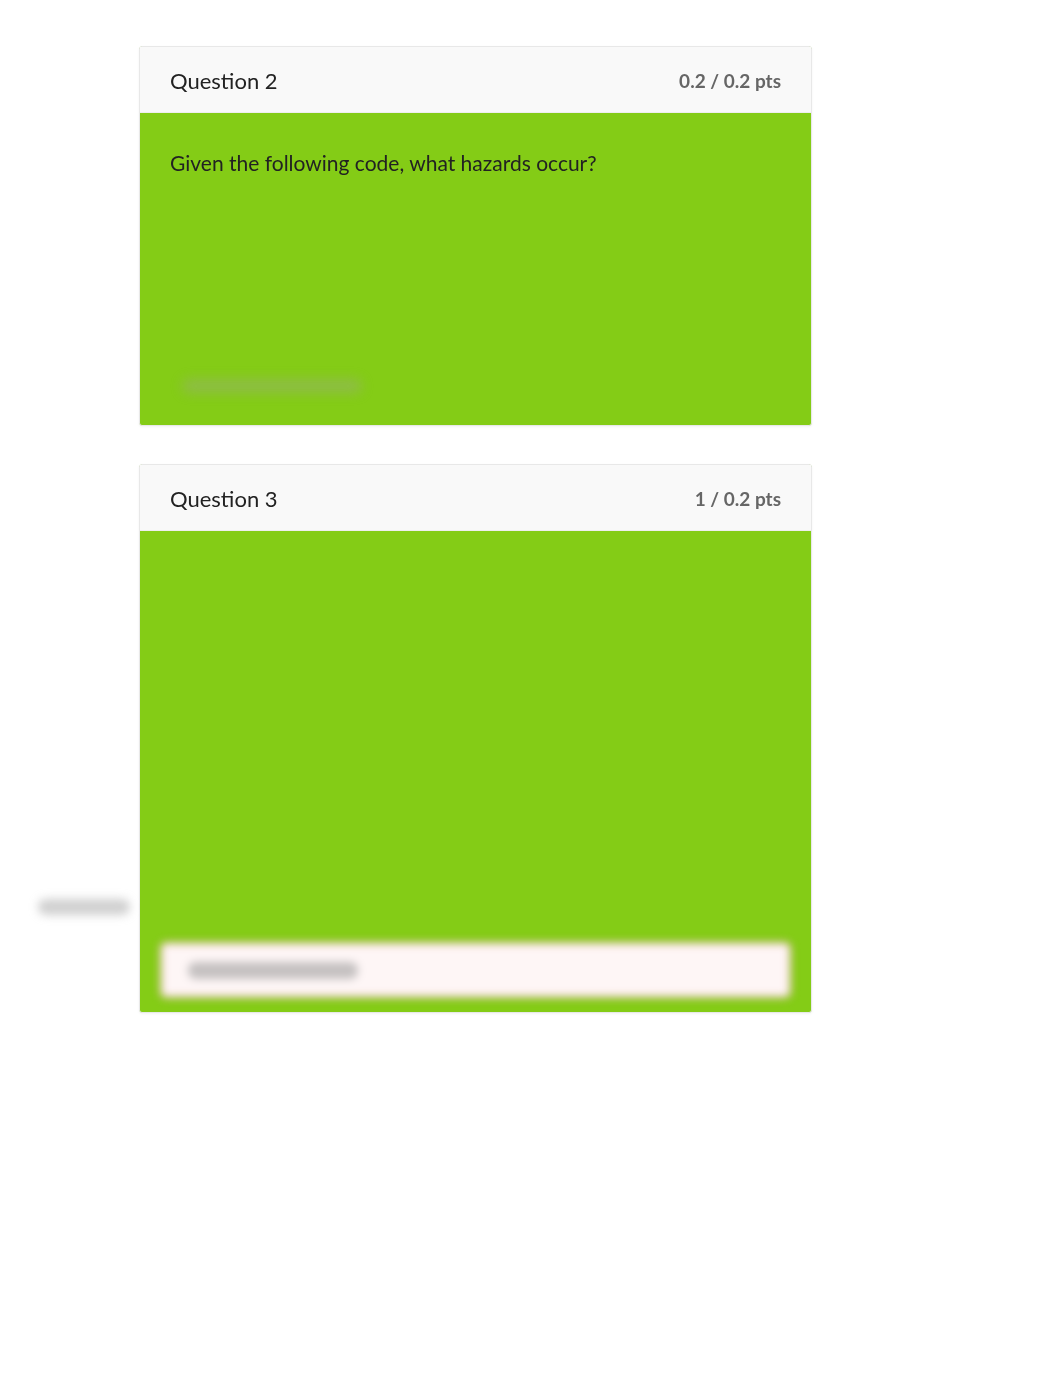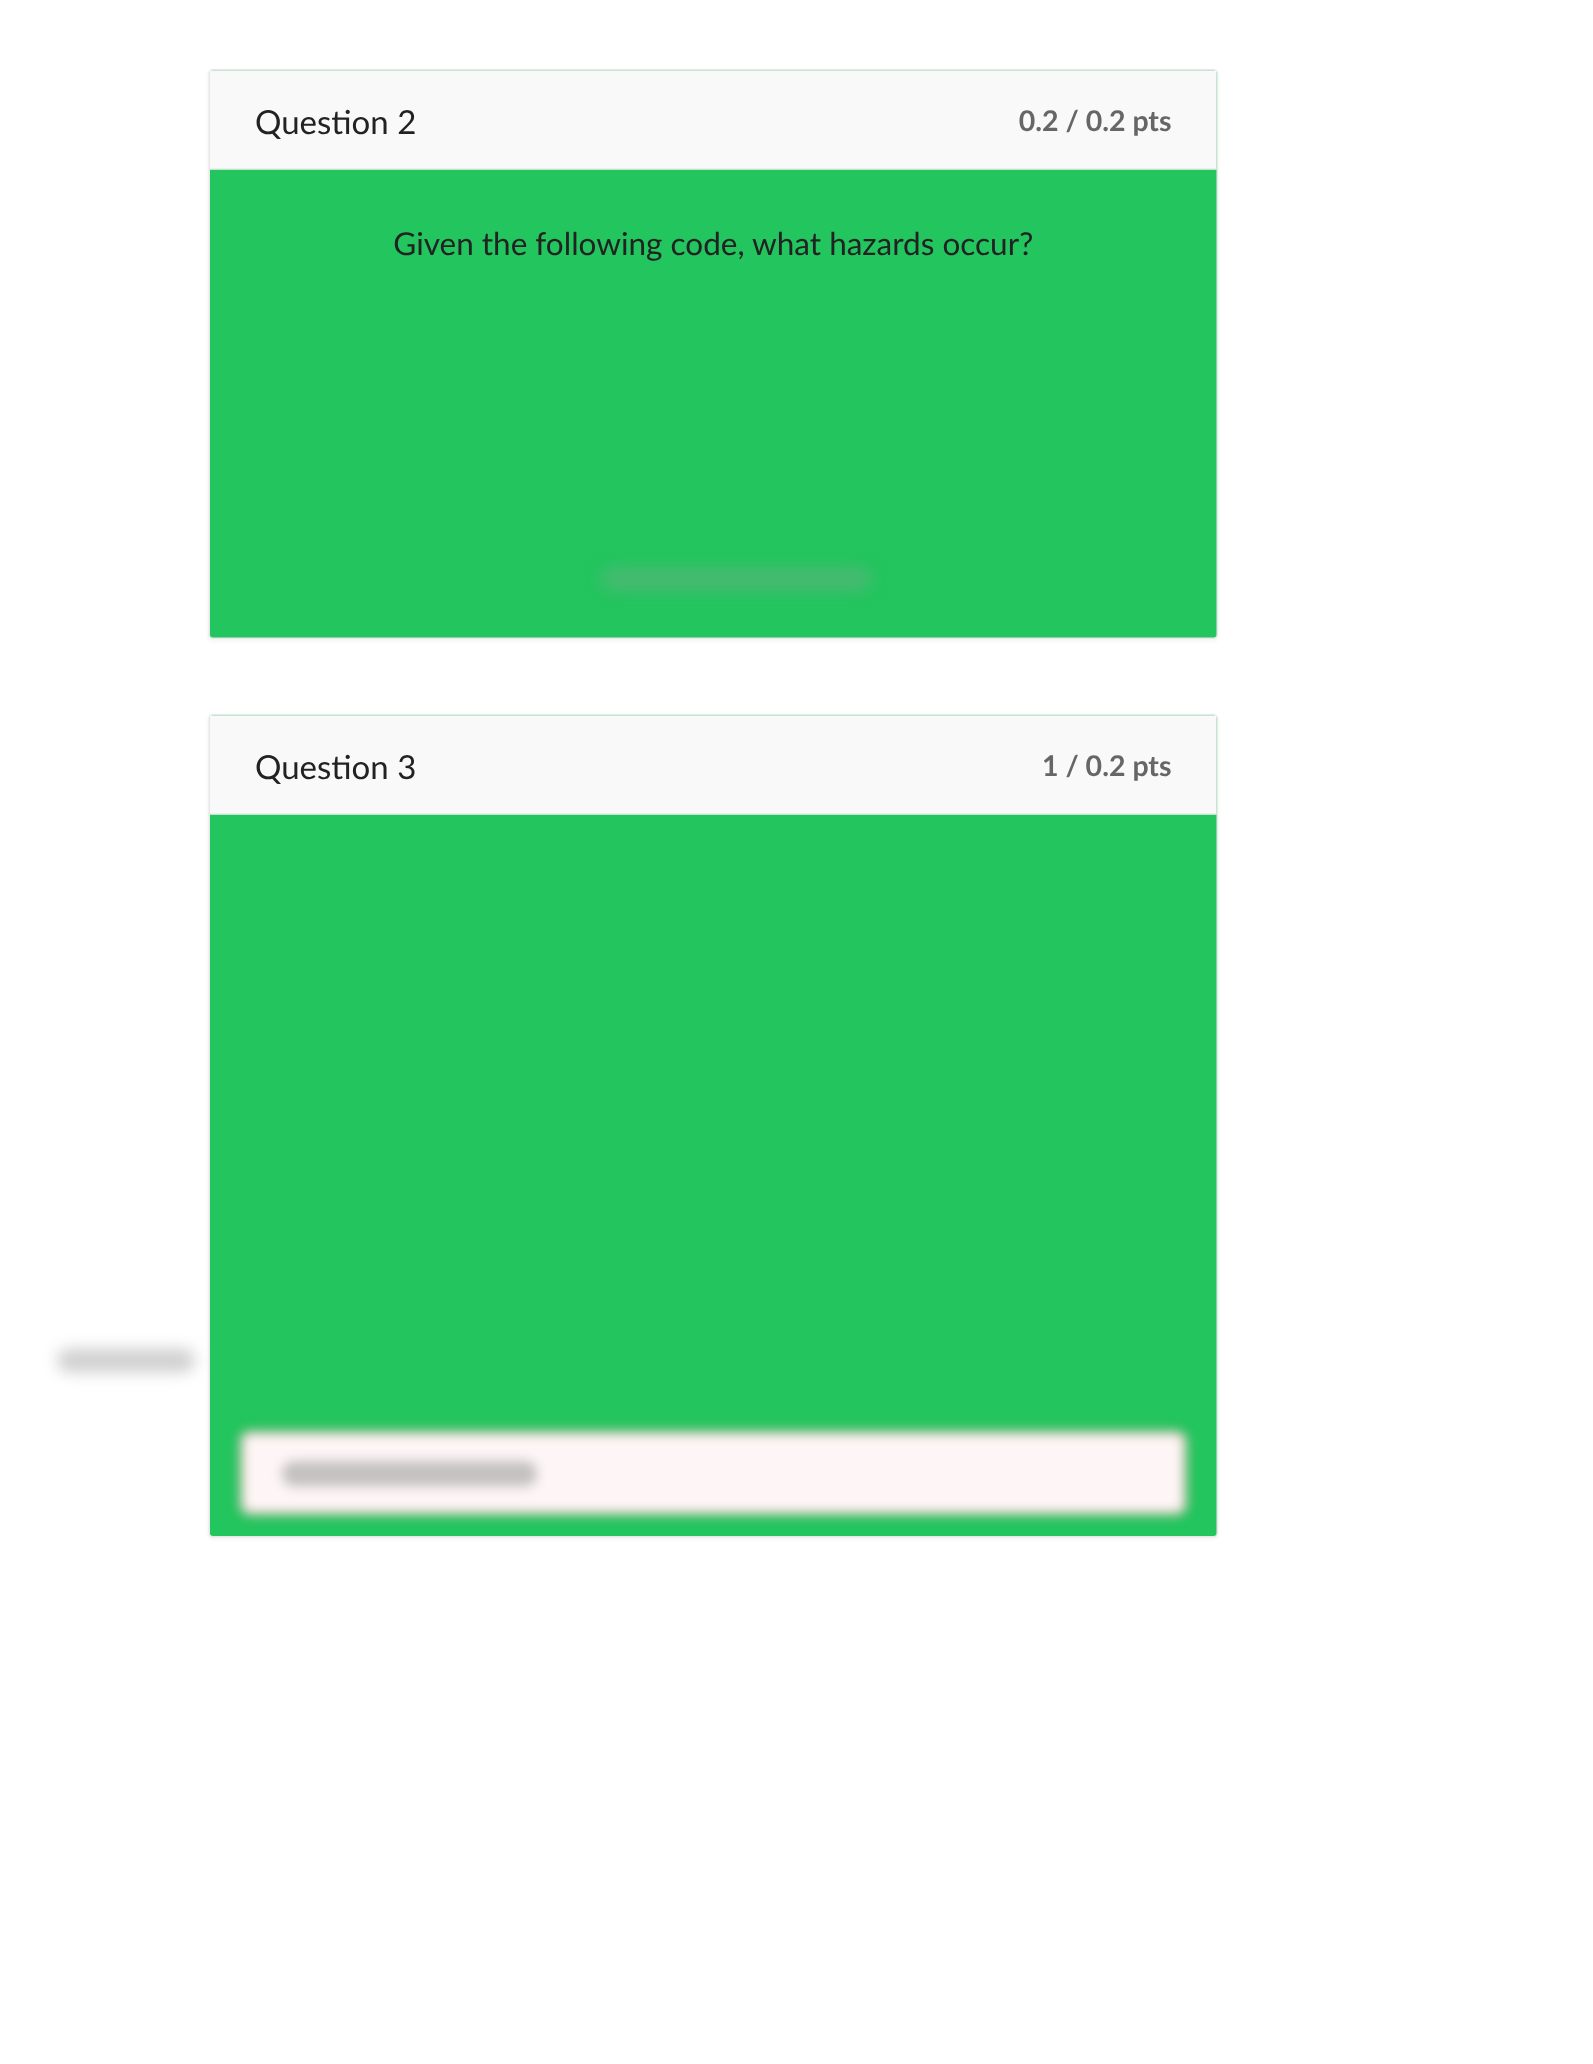--- a/index.html
+++ b/index.html
@@ -9,25 +9,24 @@
     }
     body {
       font-family: "Lato", "Helvetica Neue", Helvetica, Arial, sans-serif;
       background: #ffffff;
       width: 1062px;
       height: 1376px;
       position: relative;
     }
     .question-card {
       position: absolute;
-      background: #22c55e;
+      background: #84cc16;
       border: 1px solid #e8e8e8;
       border-radius: 3px;
       box-shadow: 0 1px 3px rgba(0,0,0,0.05);
-      text-align: center;
     }
     .question-header {
       display: flex;
       justify-content: space-between;
       align-items: center;
       padding: 20px 30px 18px 30px;
       border-bottom: 1px solid #eee;
       background: #f9f9f9;
     }
     .question-title {
@@ -48,21 +47,21 @@
       min-height: 260px;
     }
     .card1 {
       left: 139px;
       top: 46px;
       width: 673px;
       height: 380px;
     }
     .card2 {
       left: 139px;
-      top: 476px;
+      top: 464px;
       width: 673px;
       height: 549px;
     }
     .blurred-footer {
       position: absolute;
       left: 12px;
       right: 12px;
       bottom: 12px;
       height: 40px;
       filter: blur(6px);

